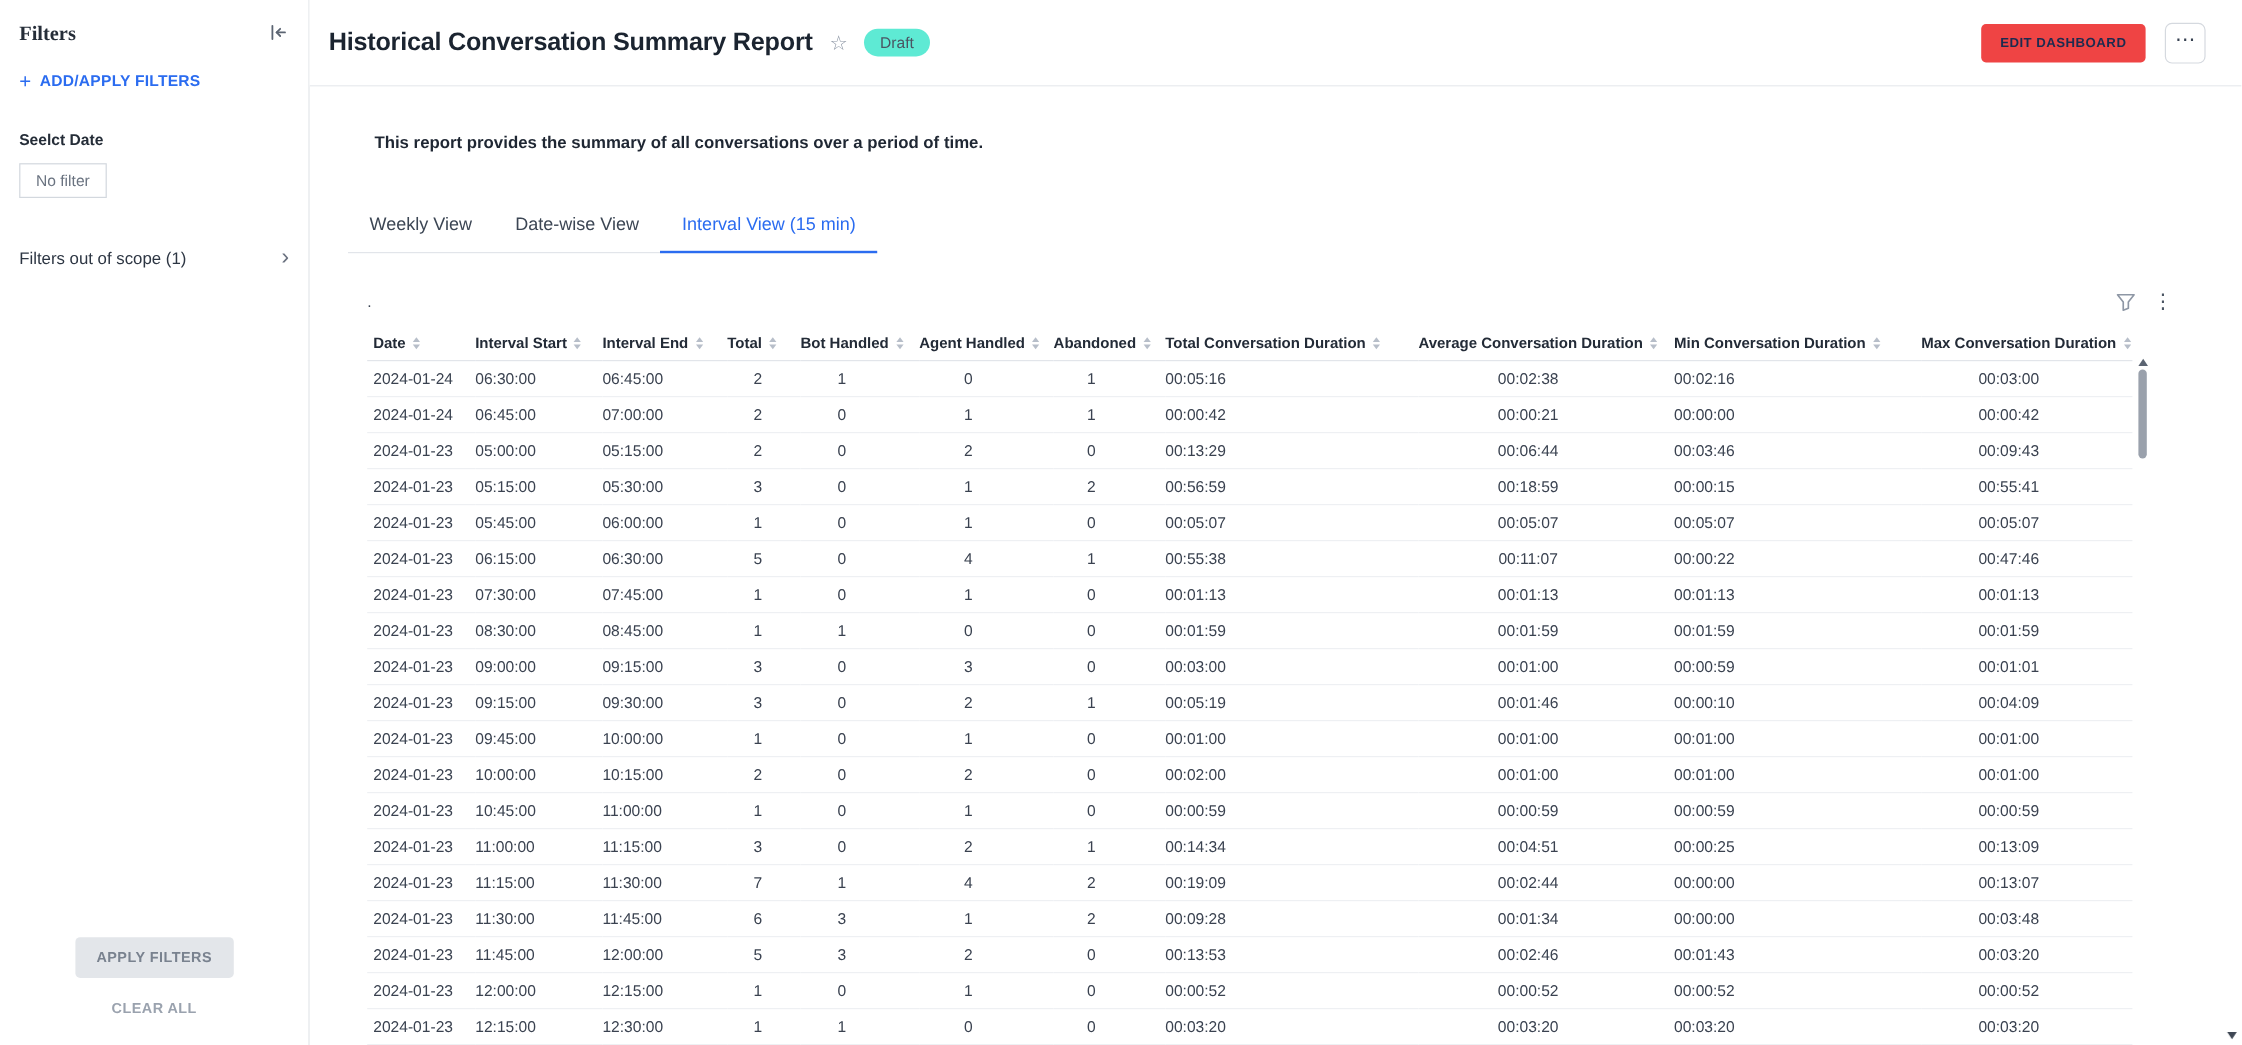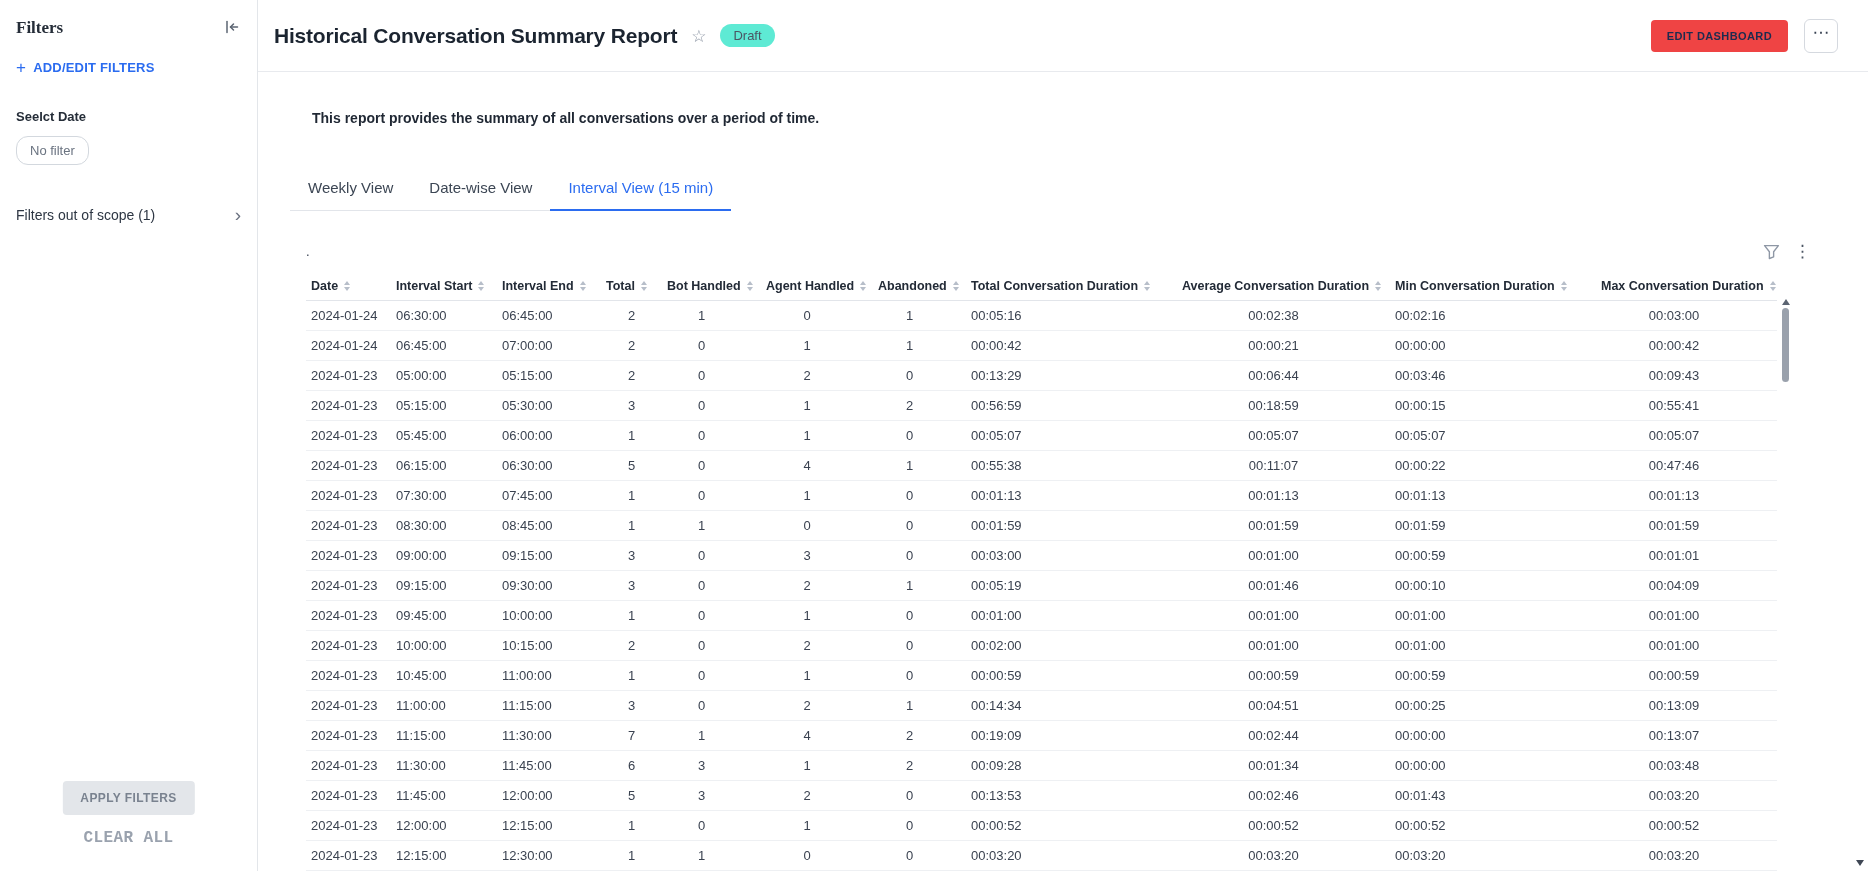--- a/index.html
+++ b/index.html
@@ -25,38 +25,38 @@
   .collapse-btn { cursor: pointer; display: inline-flex; }
   .add-filters {
     margin-top: 22px; display: flex; align-items: center; gap: 7px;
     color: #2b6cf0; font-size: 13px; font-weight: 700; letter-spacing: .2px;
     cursor: pointer;
   }
   .add-filters .plus { font-size: 17px; font-weight: 400; line-height: 13px; }
   .section-label { margin-top: 34px; font-size: 13px; font-weight: 700; color: #252d38; }
   .chip {
     display: inline-block; margin-top: 12px; padding: 6px 13px;
-    border: 1px solid #d3d8de; border-radius: 12px;
+    border: 1px solid #d3d8de; border-radius: 0;
     font-size: 13px; color: #6a7380; background: #fff; cursor: pointer;
   }
   .out-scope {
     margin-top: 42px; display: flex; align-items: center; justify-content: space-between;
     font-size: 14px; color: #2d3643; font-weight: 500; cursor: pointer;
   }
   .out-scope .chev { font-size: 19px; color: #6b7280; line-height: 14px; }
   .apply-btn {
     position: absolute; bottom: 56px; left: 50%; transform: translateX(-50%);
     background: #e3e6ea; color: #79828f; border: none; border-radius: 4px;
     font-family: "Liberation Sans", sans-serif;
     font-size: 12px; font-weight: 700; letter-spacing: .4px;
     padding: 10px 18px; white-space: nowrap; cursor: default;
   }
   .clear-all {
     position: absolute; bottom: 24px; left: 0; right: 0; text-align: center;
-    color: #9aa2ae; font-size: 16px; font-weight: 700; letter-spacing: .4px; cursor: pointer; font-family: Liberation Mono, monospace;
+    color: #9aa2ae; font-size: 12px; font-weight: 700; letter-spacing: .4px; cursor: pointer;
   }
 
   
   .main { flex: 1; position: relative; height: 100%; }
   .main-header {
     height: 72px; display: flex; align-items: center; justify-content: space-between;
     padding: 0 30px 0 16px; border-bottom: 1px solid #e8eaee; background: #fff; gap: 23px;
   }
   .header-left { display: flex; align-items: center; gap: 14px; }
   .page-title { font-size: 21px; font-weight: 700; color: #1b2430; letter-spacing: -.2px; }
@@ -161,21 +161,21 @@
         <svg width="18" height="18" viewBox="0 0 18 18" fill="none" stroke="#5b6472" stroke-width="1.5" stroke-linecap="round" stroke-linejoin="round">
           <path d="M4 3.5v11"></path>
             <path d="M14.5 9H7.5"></path>
             <path d="M10.5 6 7.5 9l3 3"></path>
         </svg>
       </span>
     </div>
 
     <div class="add-filters">
       <span class="plus">+</span>
-      <span>ADD/EDIT FILTERS</span>
+      <span>ADD/APPLY FILTERS</span>
     </div>
 
     <div class="section-label">Seelct Date</div>
     <div class="chip">No filter</div>
 
     <div class="out-scope">
       <span>Filters out of scope (1)</span>
       <span class="chev">›</span>
     </div>
 

